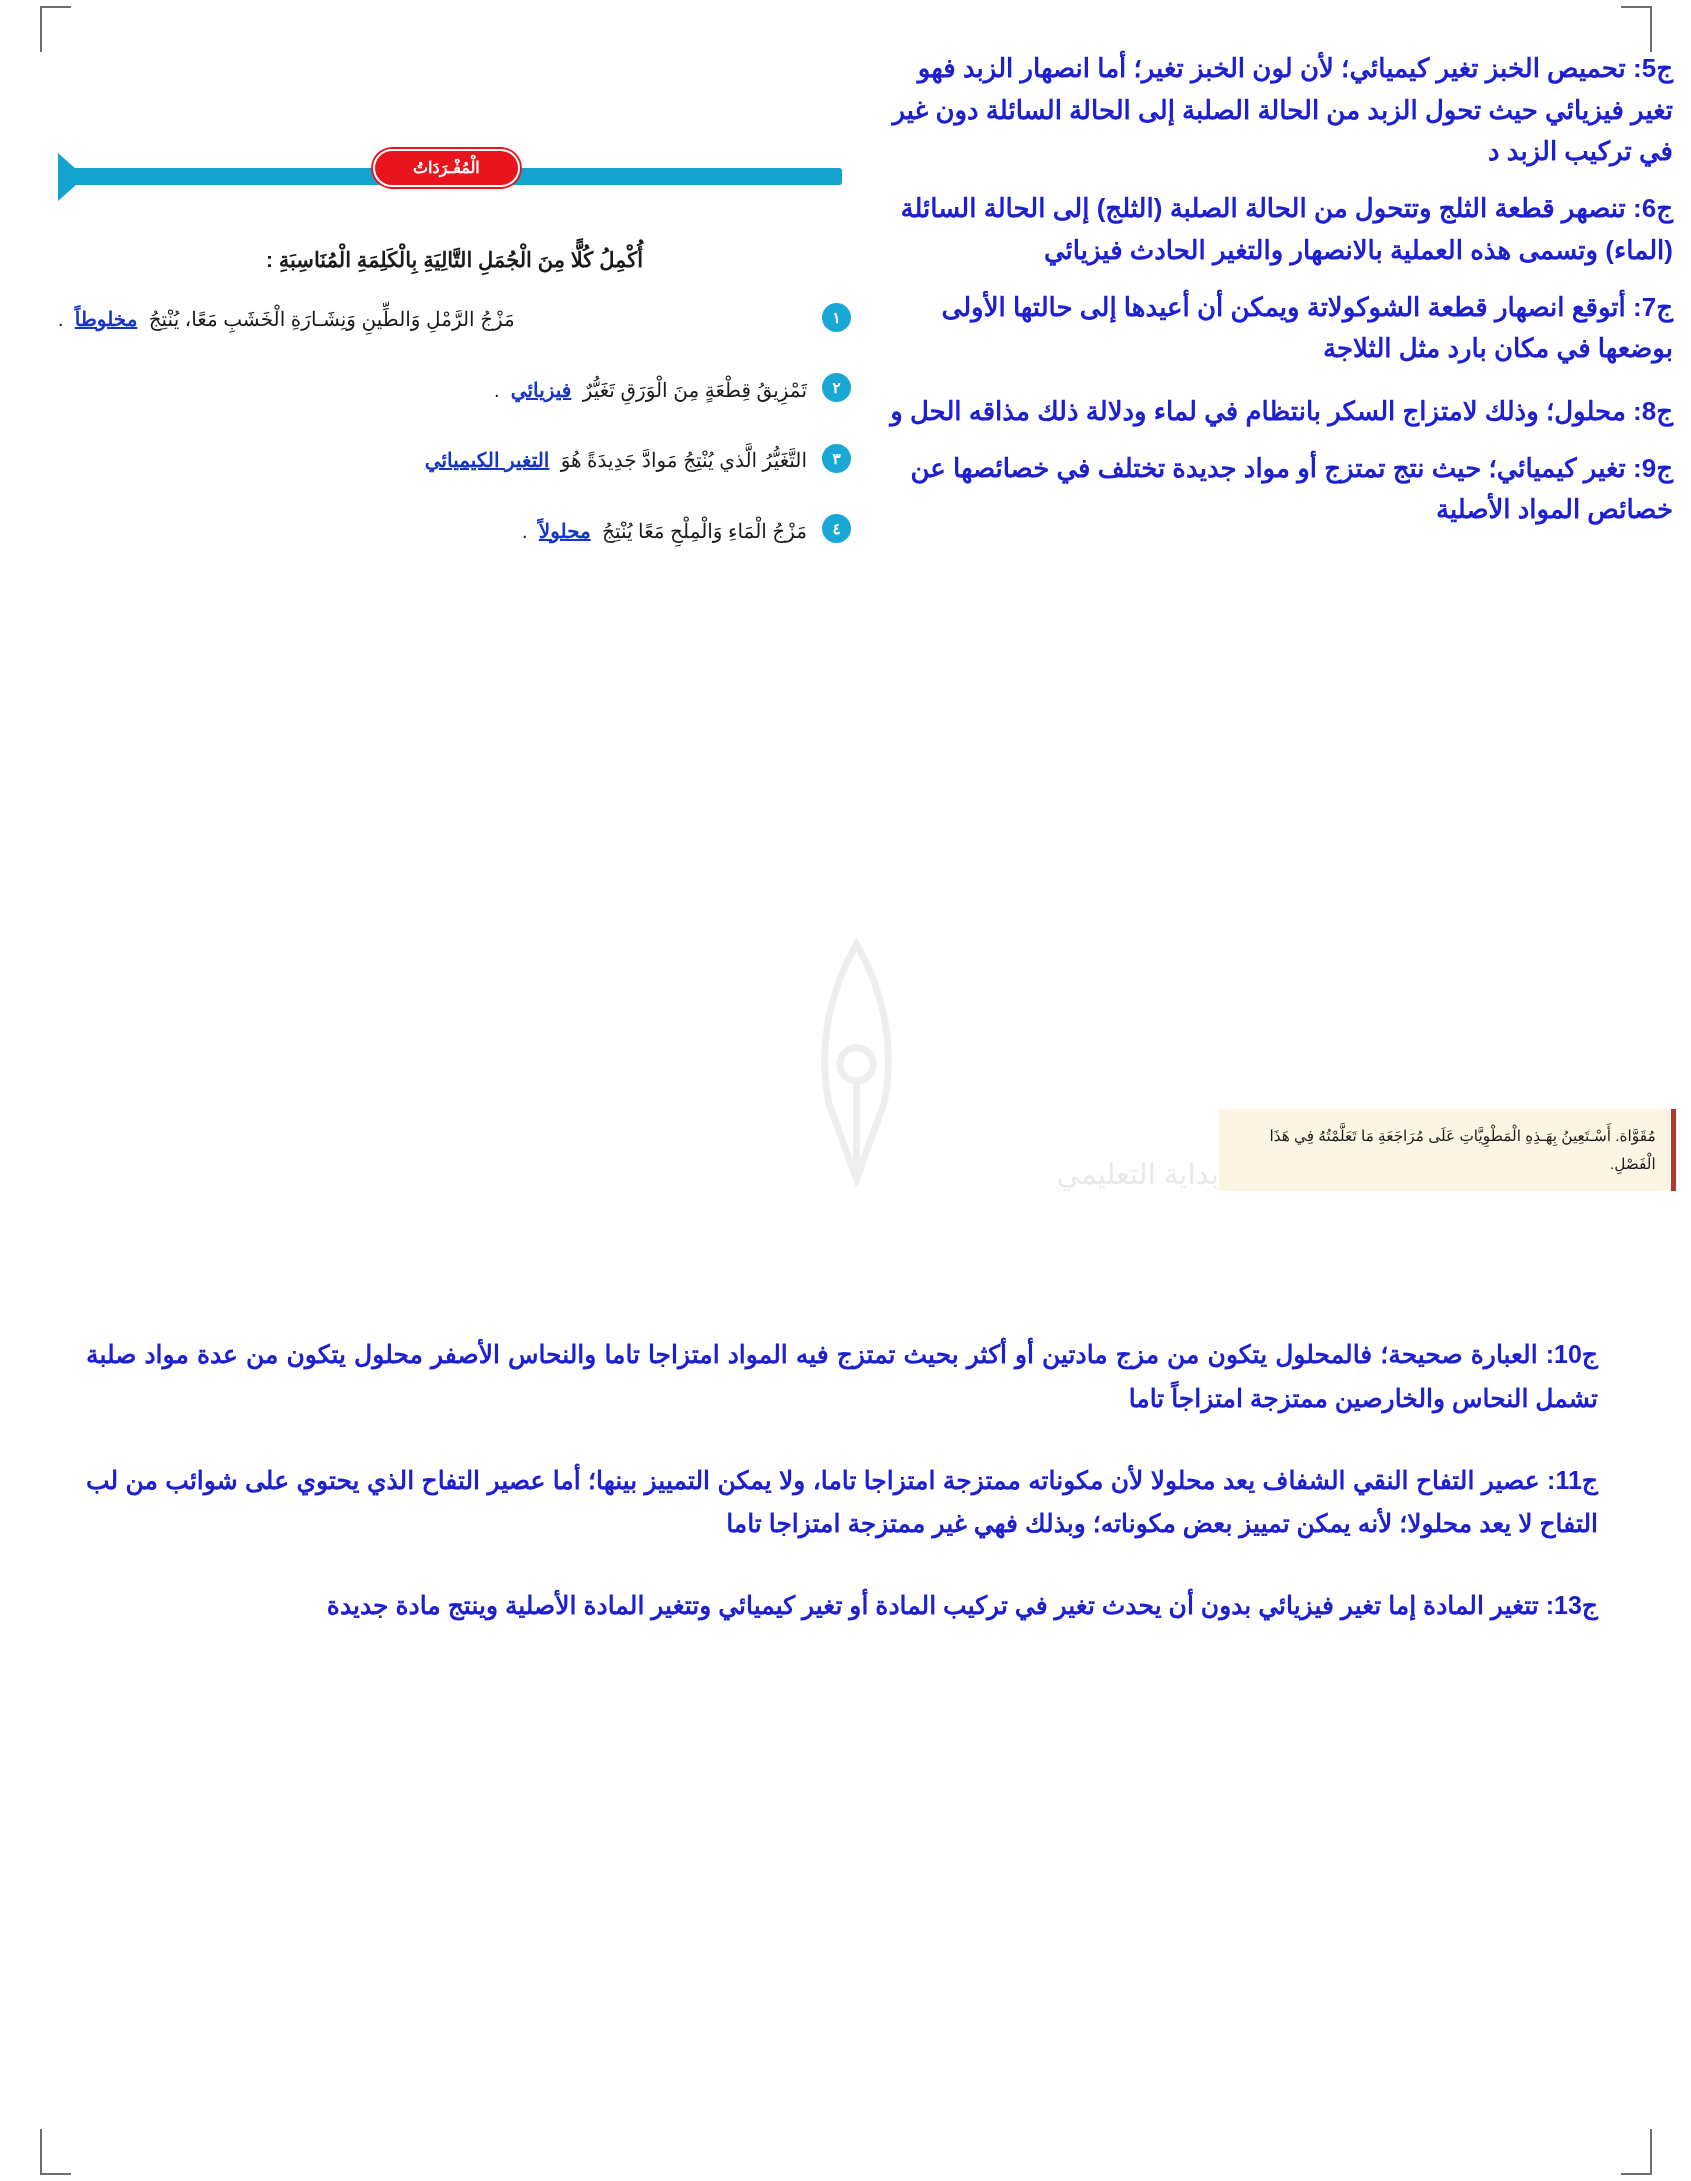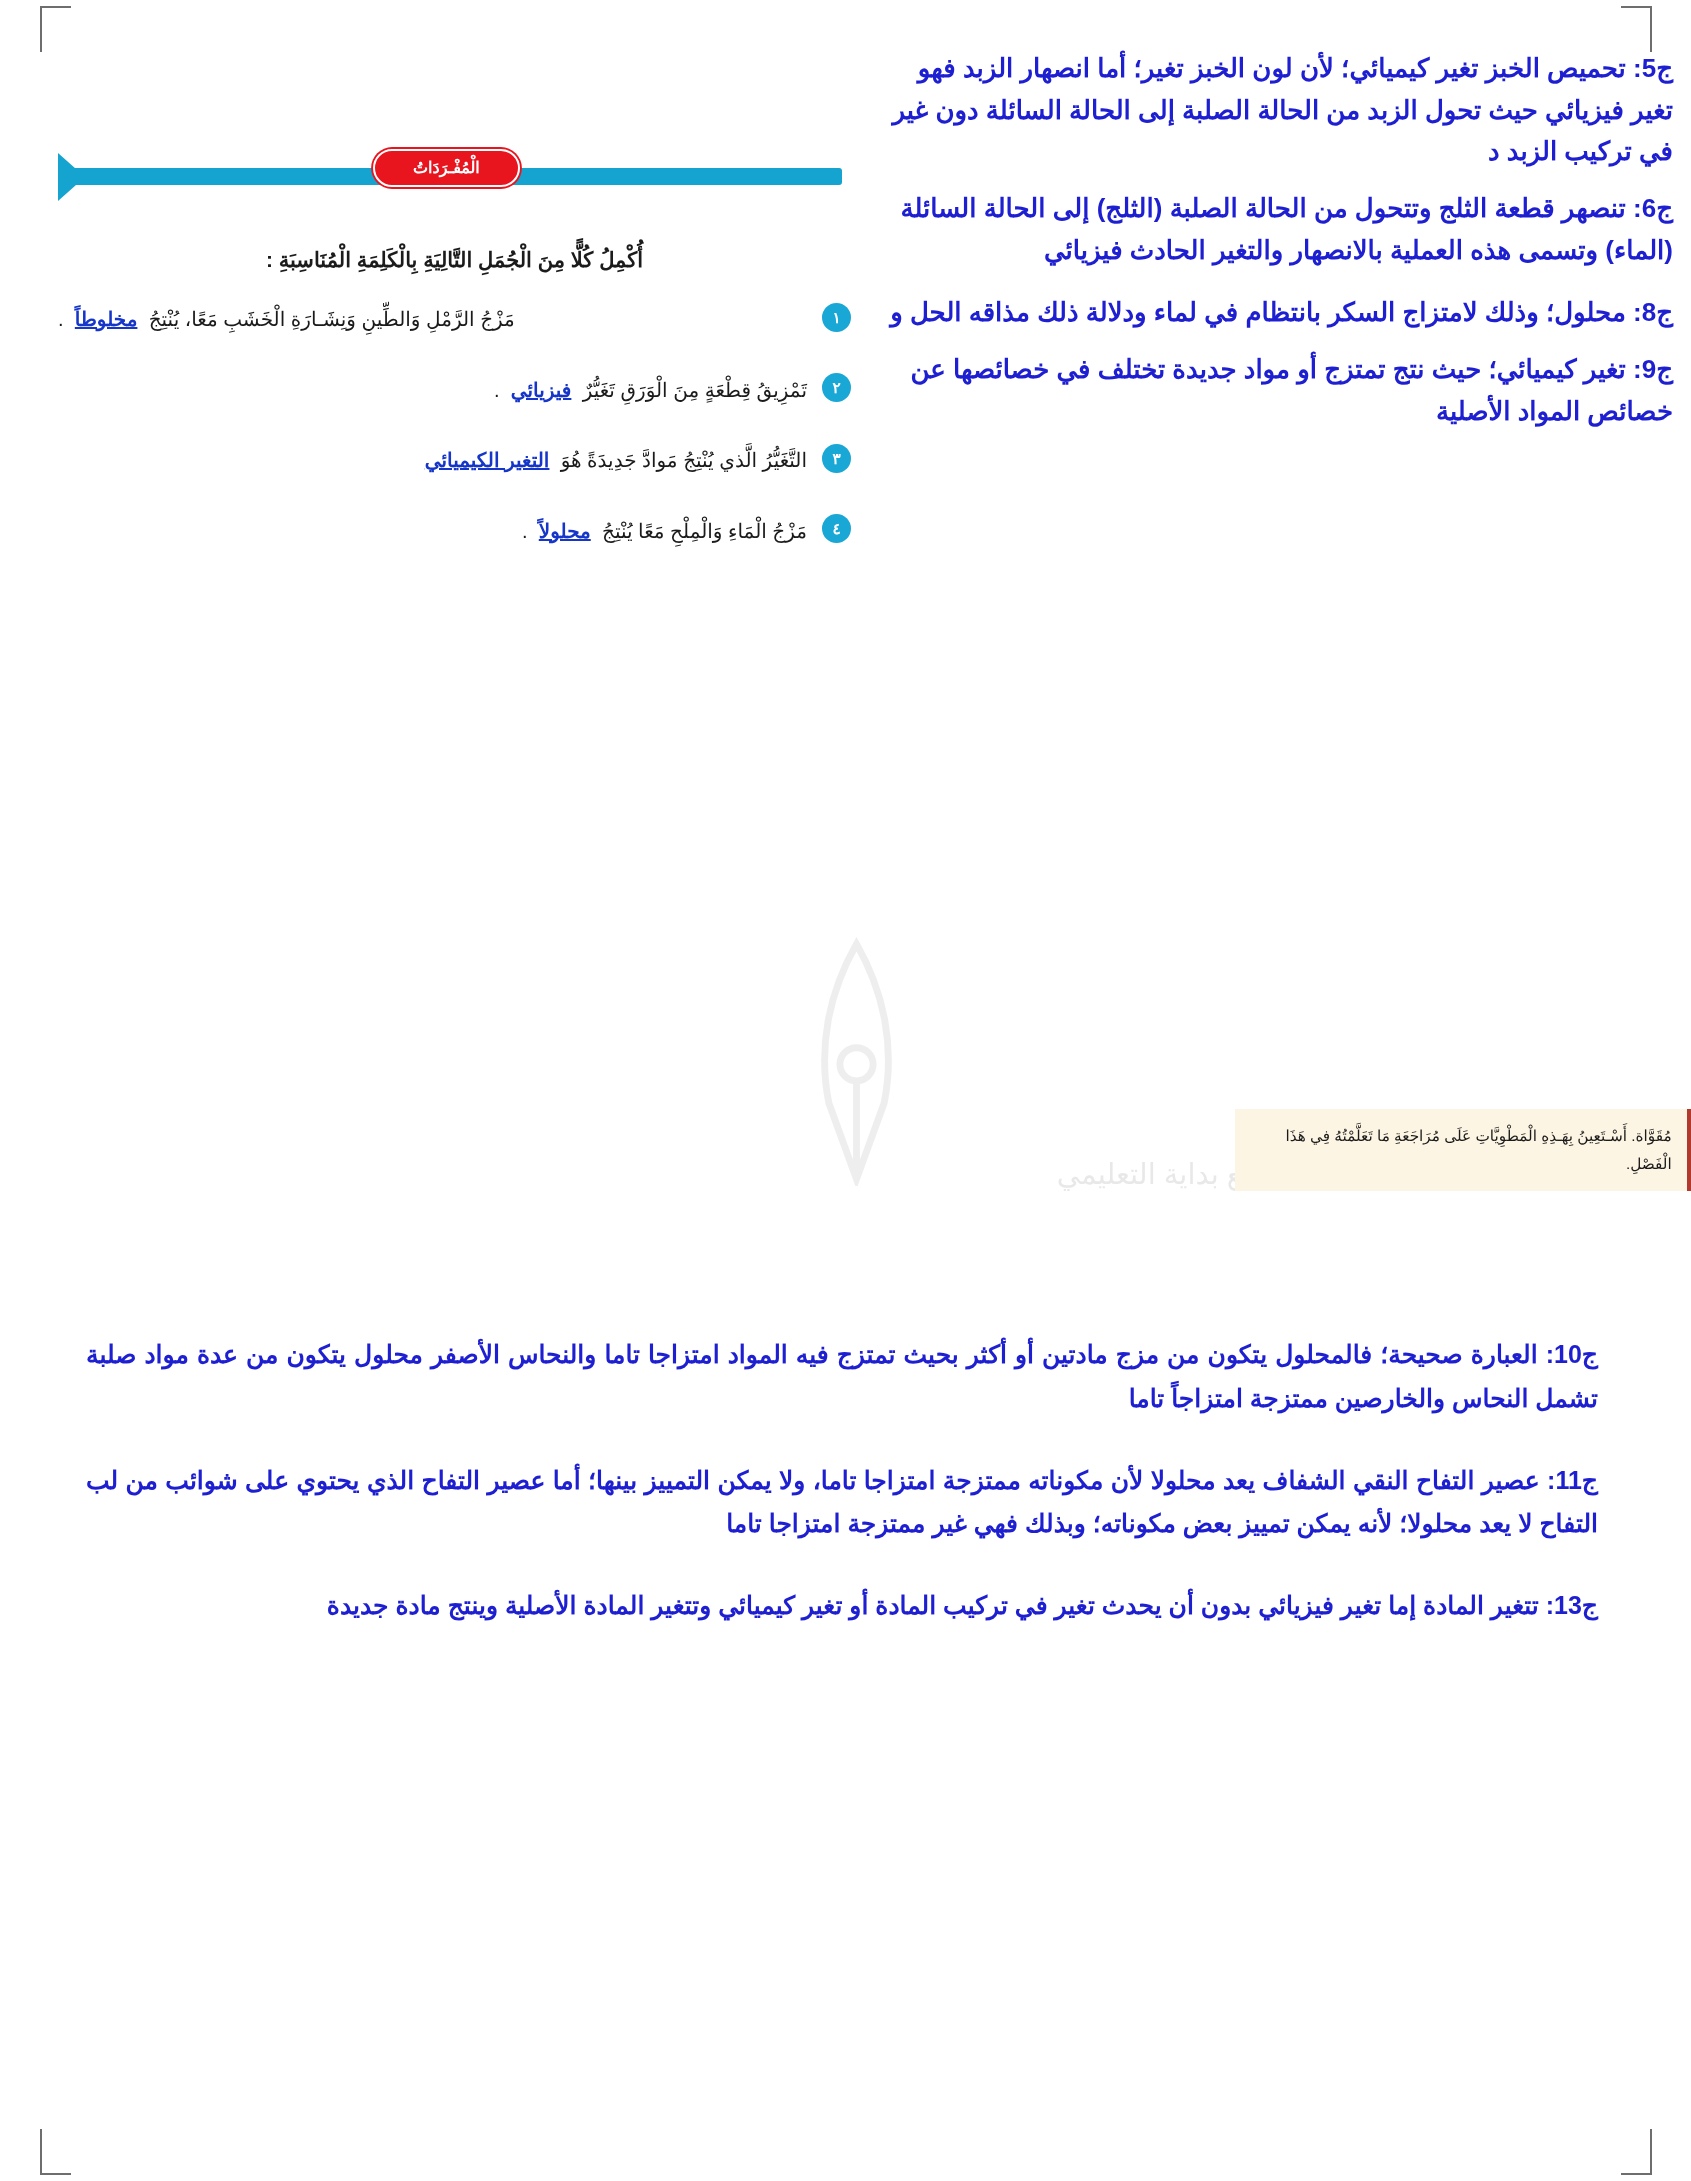--- a/index.html
+++ b/index.html
@@ -131,21 +131,21 @@
     font-weight:bold;
     text-decoration:underline;
     padding:0 5.7px;
   }
   .q-item.q1 .q-text{text-align:left;}
   .q-item.q2,.q-item.q3,.q-item.q4{justify-content:flex-start;}
 
   
   .fold-note{
     position:absolute;
-    right:0px;
+    right:16px;
     top:1109px;
     width:421px;
     background:#fdf5e4;
     border-right:5.7px solid #b03a2e;
     padding:13.4px 15.3px;
     font-size:15.3px;
     line-height:1.8;
     color:#1b1b1b;
     direction:rtl;
     text-align:right;
@@ -297,20 +297,24 @@
     <div class="ans">
       <span class="label">ج5:</span>
       <span>تحميص الخبز تغير كيميائي؛ لأن لون الخبز تغير؛ أما انصهار الزبد فهو تغير فيزيائي حيث تحول الزبد من الحالة الصلبة إلى الحالة السائلة دون غير في تركيب الزبد د</span>
     </div>
 
     <div class="ans">
       <span class="label">ج6:</span>
       <span>تنصهر قطعة الثلج وتتحول من الحالة الصلبة (الثلج) إلى الحالة السائلة (الماء) وتسمى هذه العملية بالانصهار والتغير الحادث فيزيائي</span>
     </div>
 
+    <div class="ans">
+      <span class="label">ج7:</span>
+      <span>أتوقع انصهار قطعة الشوكولاتة ويمكن أن أعيدها إلى حالتها الأولى بوضعها في مكان بارد مثل الثلاجة</span>
+    </div>
 
     <div class="ans" style="margin-top:21px;">
       <span class="label">ج8:</span>
       <span>محلول؛ وذلك لامتزاج السكر بانتظام في لماء ودلالة ذلك مذاقه الحل و</span>
     </div>
 
     <div class="ans">
       <span class="label">ج9:</span>
       <span>تغير كيميائي؛ حيث نتج تمتزج أو مواد جديدة تختلف في خصائصها عن خصائص المواد الأصلية</span>
     </div>

